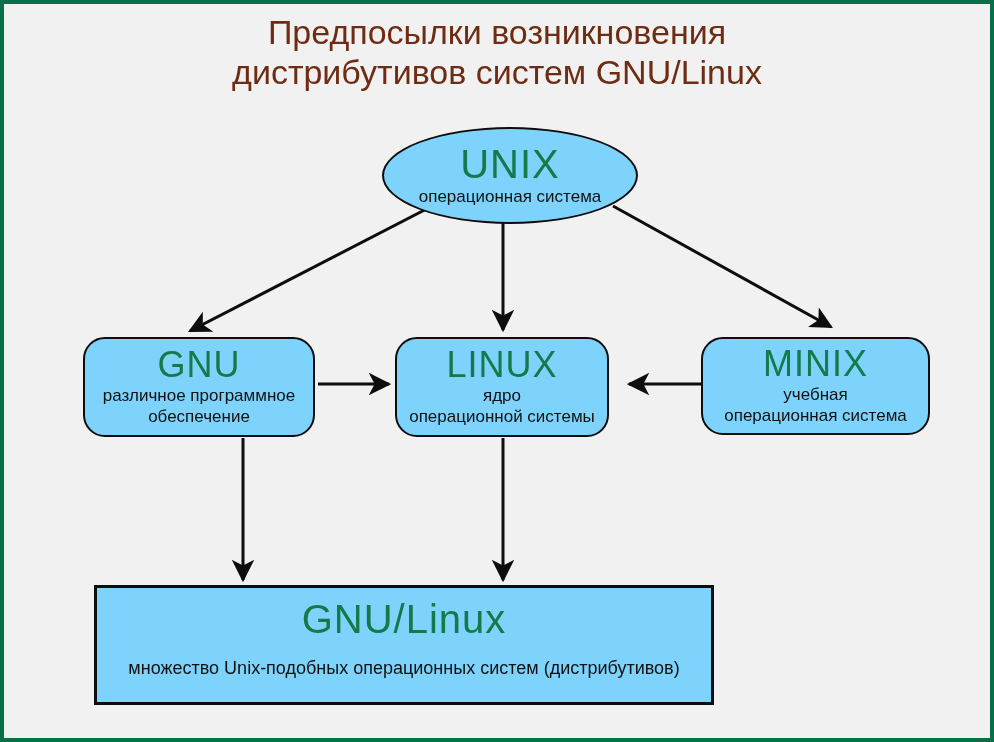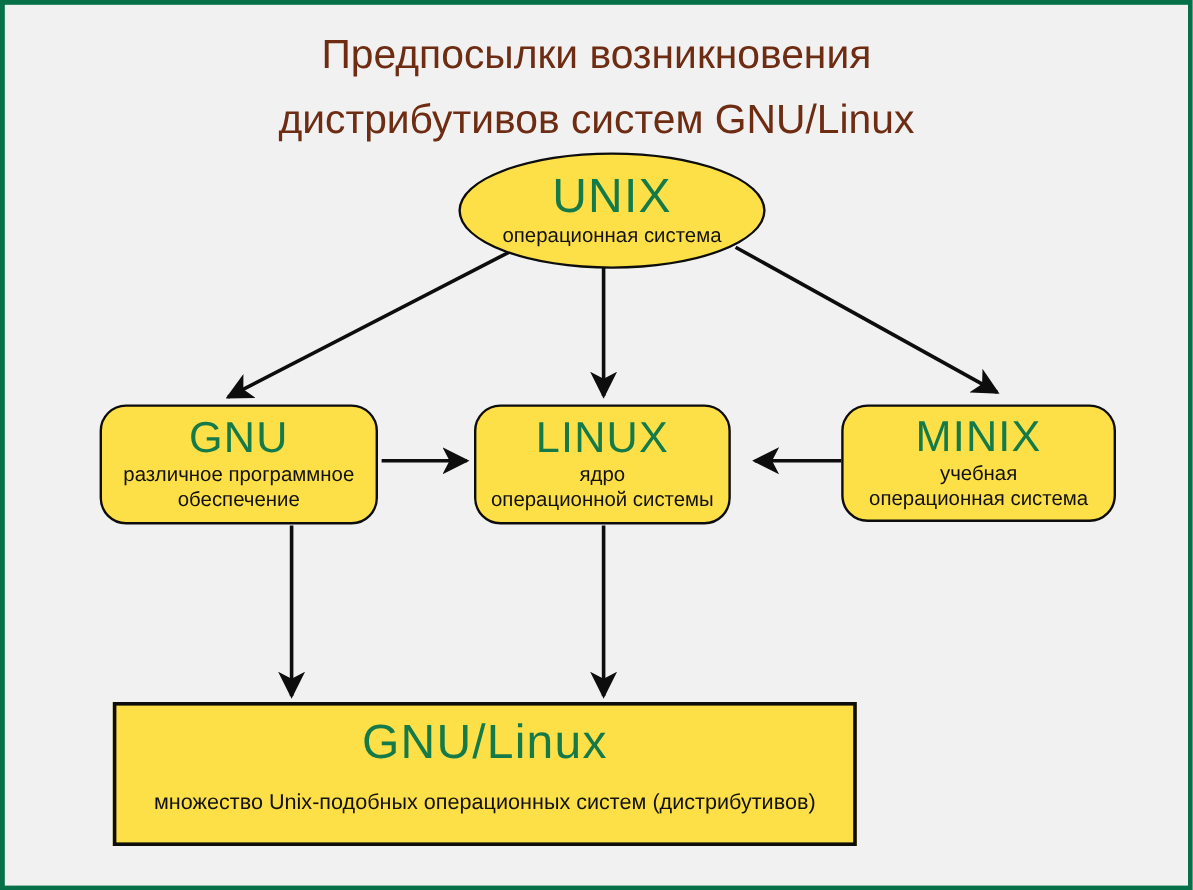--- a/index.html
+++ b/index.html
@@ -12,25 +12,25 @@
     font-family:"Liberation Sans",sans-serif;
     overflow:hidden;
   }
   .title{
     position:absolute;top:8px;left:0;width:100%;
     text-align:center;
     color:#6e2c13;
     font-size:34px;line-height:40px;
     font-weight:400;
   }
-  .title span{display:block;margin-top:14px;}
+  .title span{display:block;}
   .arrow-layer{position:absolute;top:0;left:0;z-index:1;}
   .node{
     position:absolute;z-index:2;
-    background:#fde047;
+    background:#7dd3fc;
     border:2.5px solid #0d0d0d;
     box-sizing:border-box;
     display:flex;flex-direction:column;
     align-items:center;justify-content:center;
     text-align:center;
   }
   .node-title{
     color:#147a4a;
     font-size:36px;line-height:1.08;
     letter-spacing:1px;

